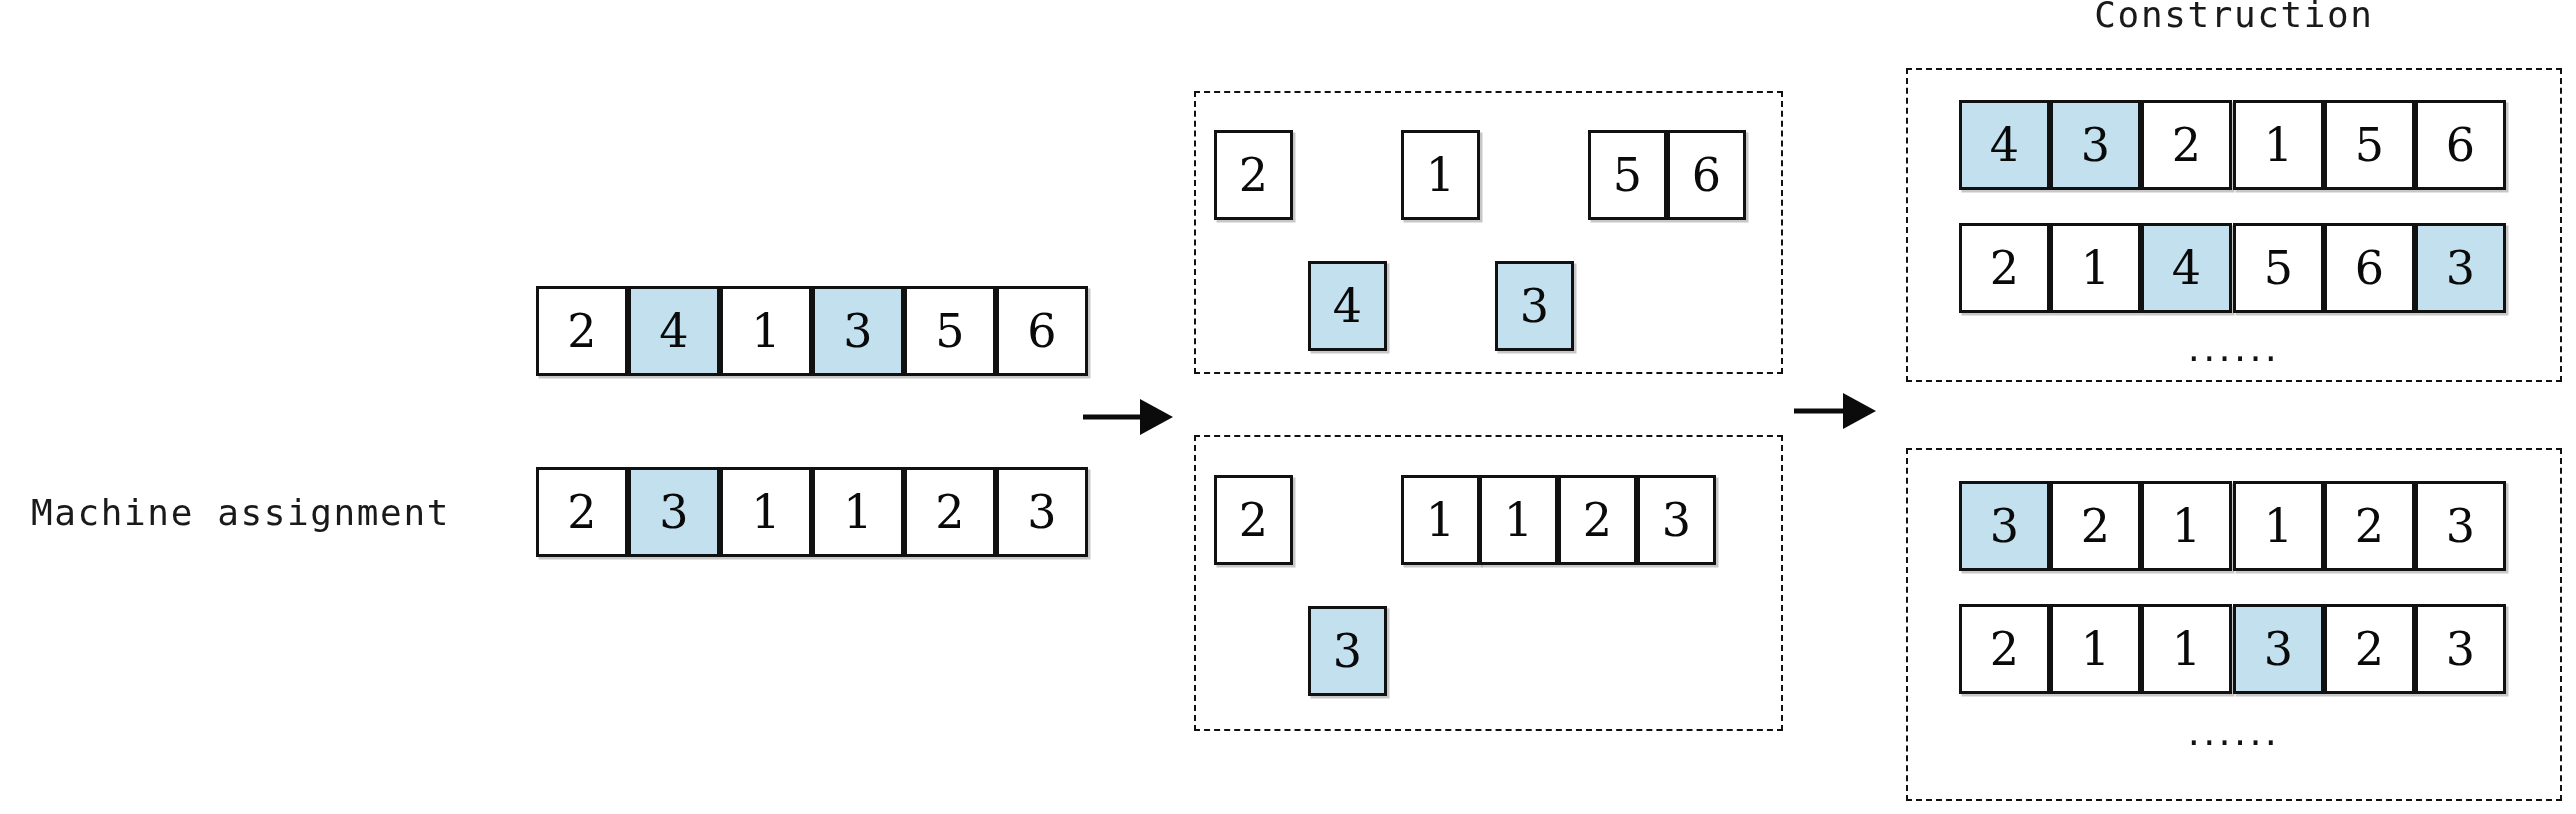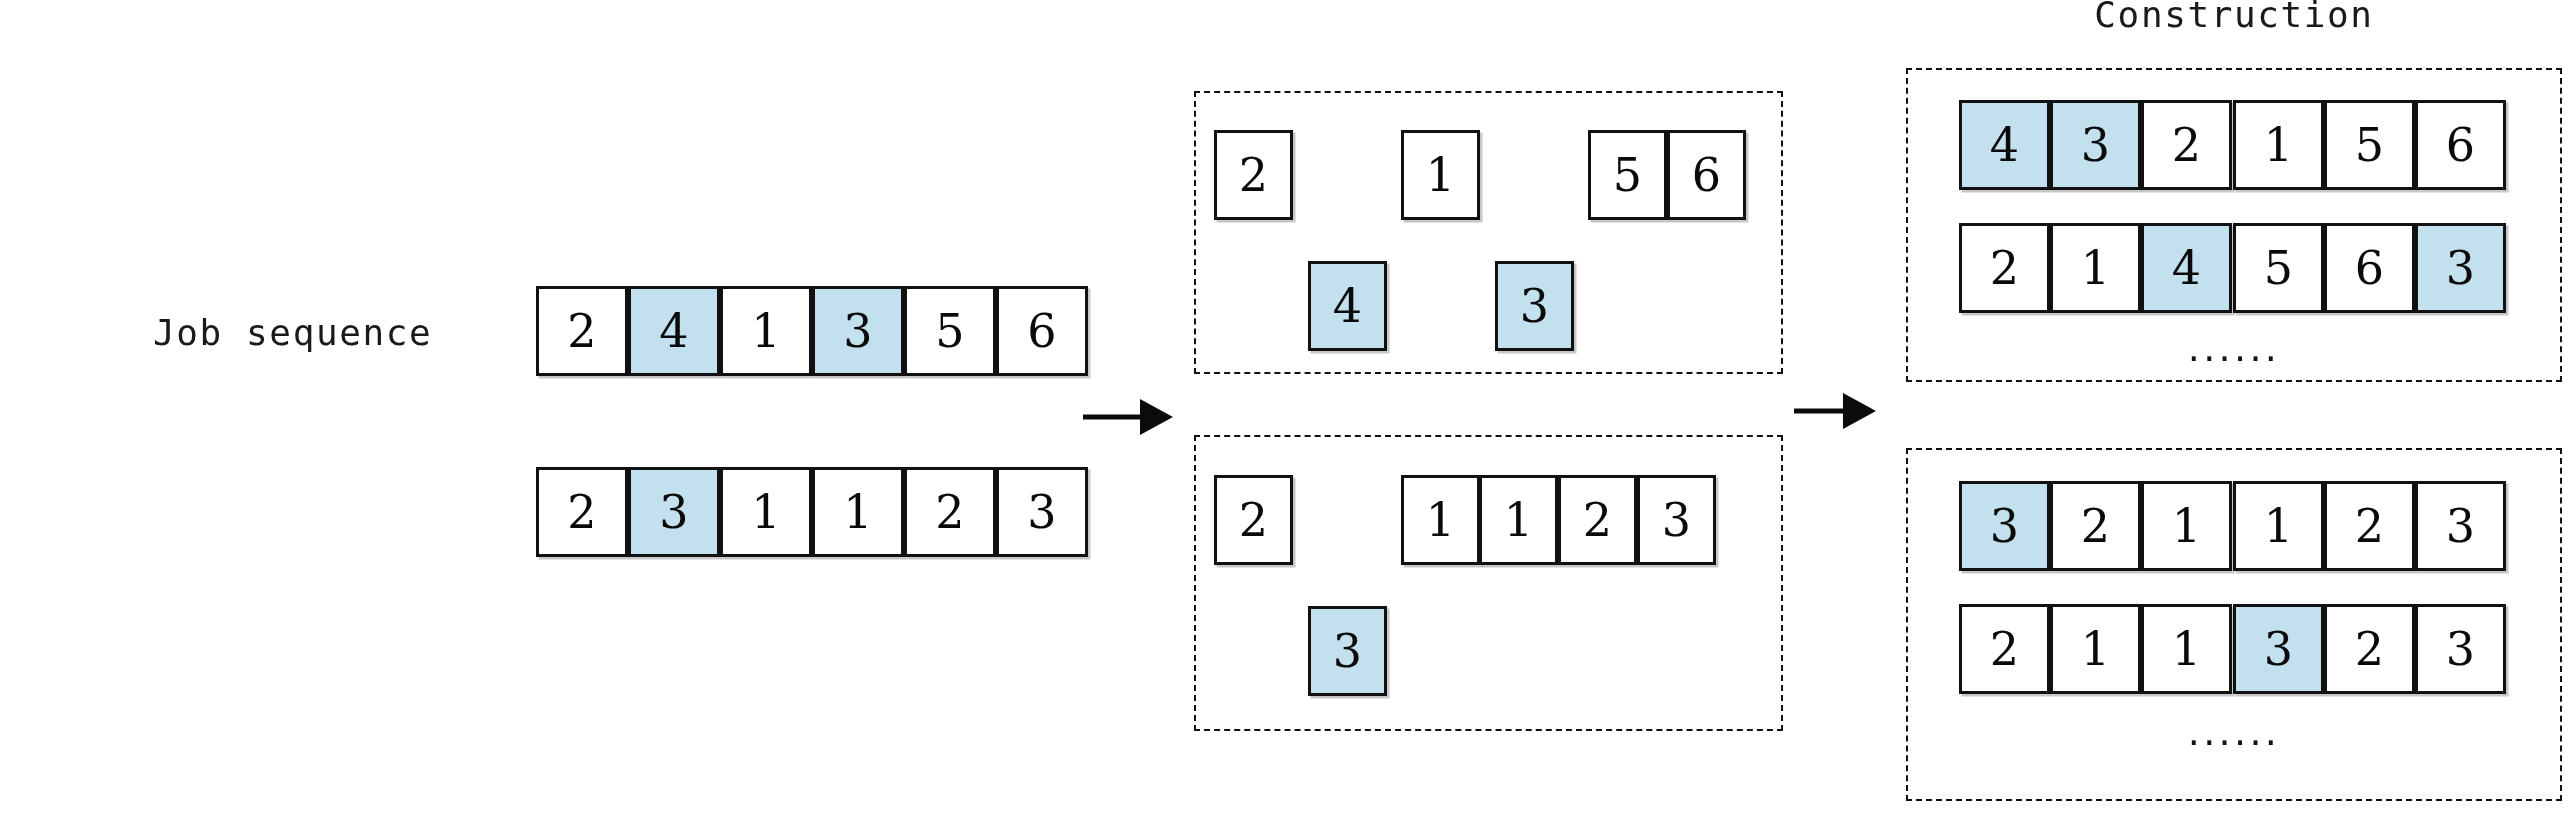--- a/index.html
+++ b/index.html
@@ -101,22 +101,22 @@
     line-height: 1;
     white-space: nowrap;
     text-align: center;
   }
 </style>
 </head>
 <body>
 
 <div id="stage">
 
-  <div class="row-label" style="left:153px; top:315px;">Job sequence</div>
-
+
+  <div class="row-label" style="left:31px; top:495px;">Machine assignment</div>
 
   <div class="cell" style="left:536px;  top:286px; width:92px; height:90px;">2</div>
   <div class="cell hl" style="left:628px;  top:286px; width:92px; height:90px;">4</div>
   <div class="cell" style="left:720px;  top:286px; width:92px; height:90px;">1</div>
   <div class="cell hl" style="left:812px;  top:286px; width:92px; height:90px;">3</div>
   <div class="cell" style="left:904px; top:286px; width:92px; height:90px;">5</div>
   <div class="cell" style="left:996px; top:286px; width:92px; height:90px;">6</div>
 
   <div class="cell" style="left:536px;  top:467px; width:92px; height:90px;">2</div>
   <div class="cell hl" style="left:628px;  top:467px; width:92px; height:90px;">3</div>

